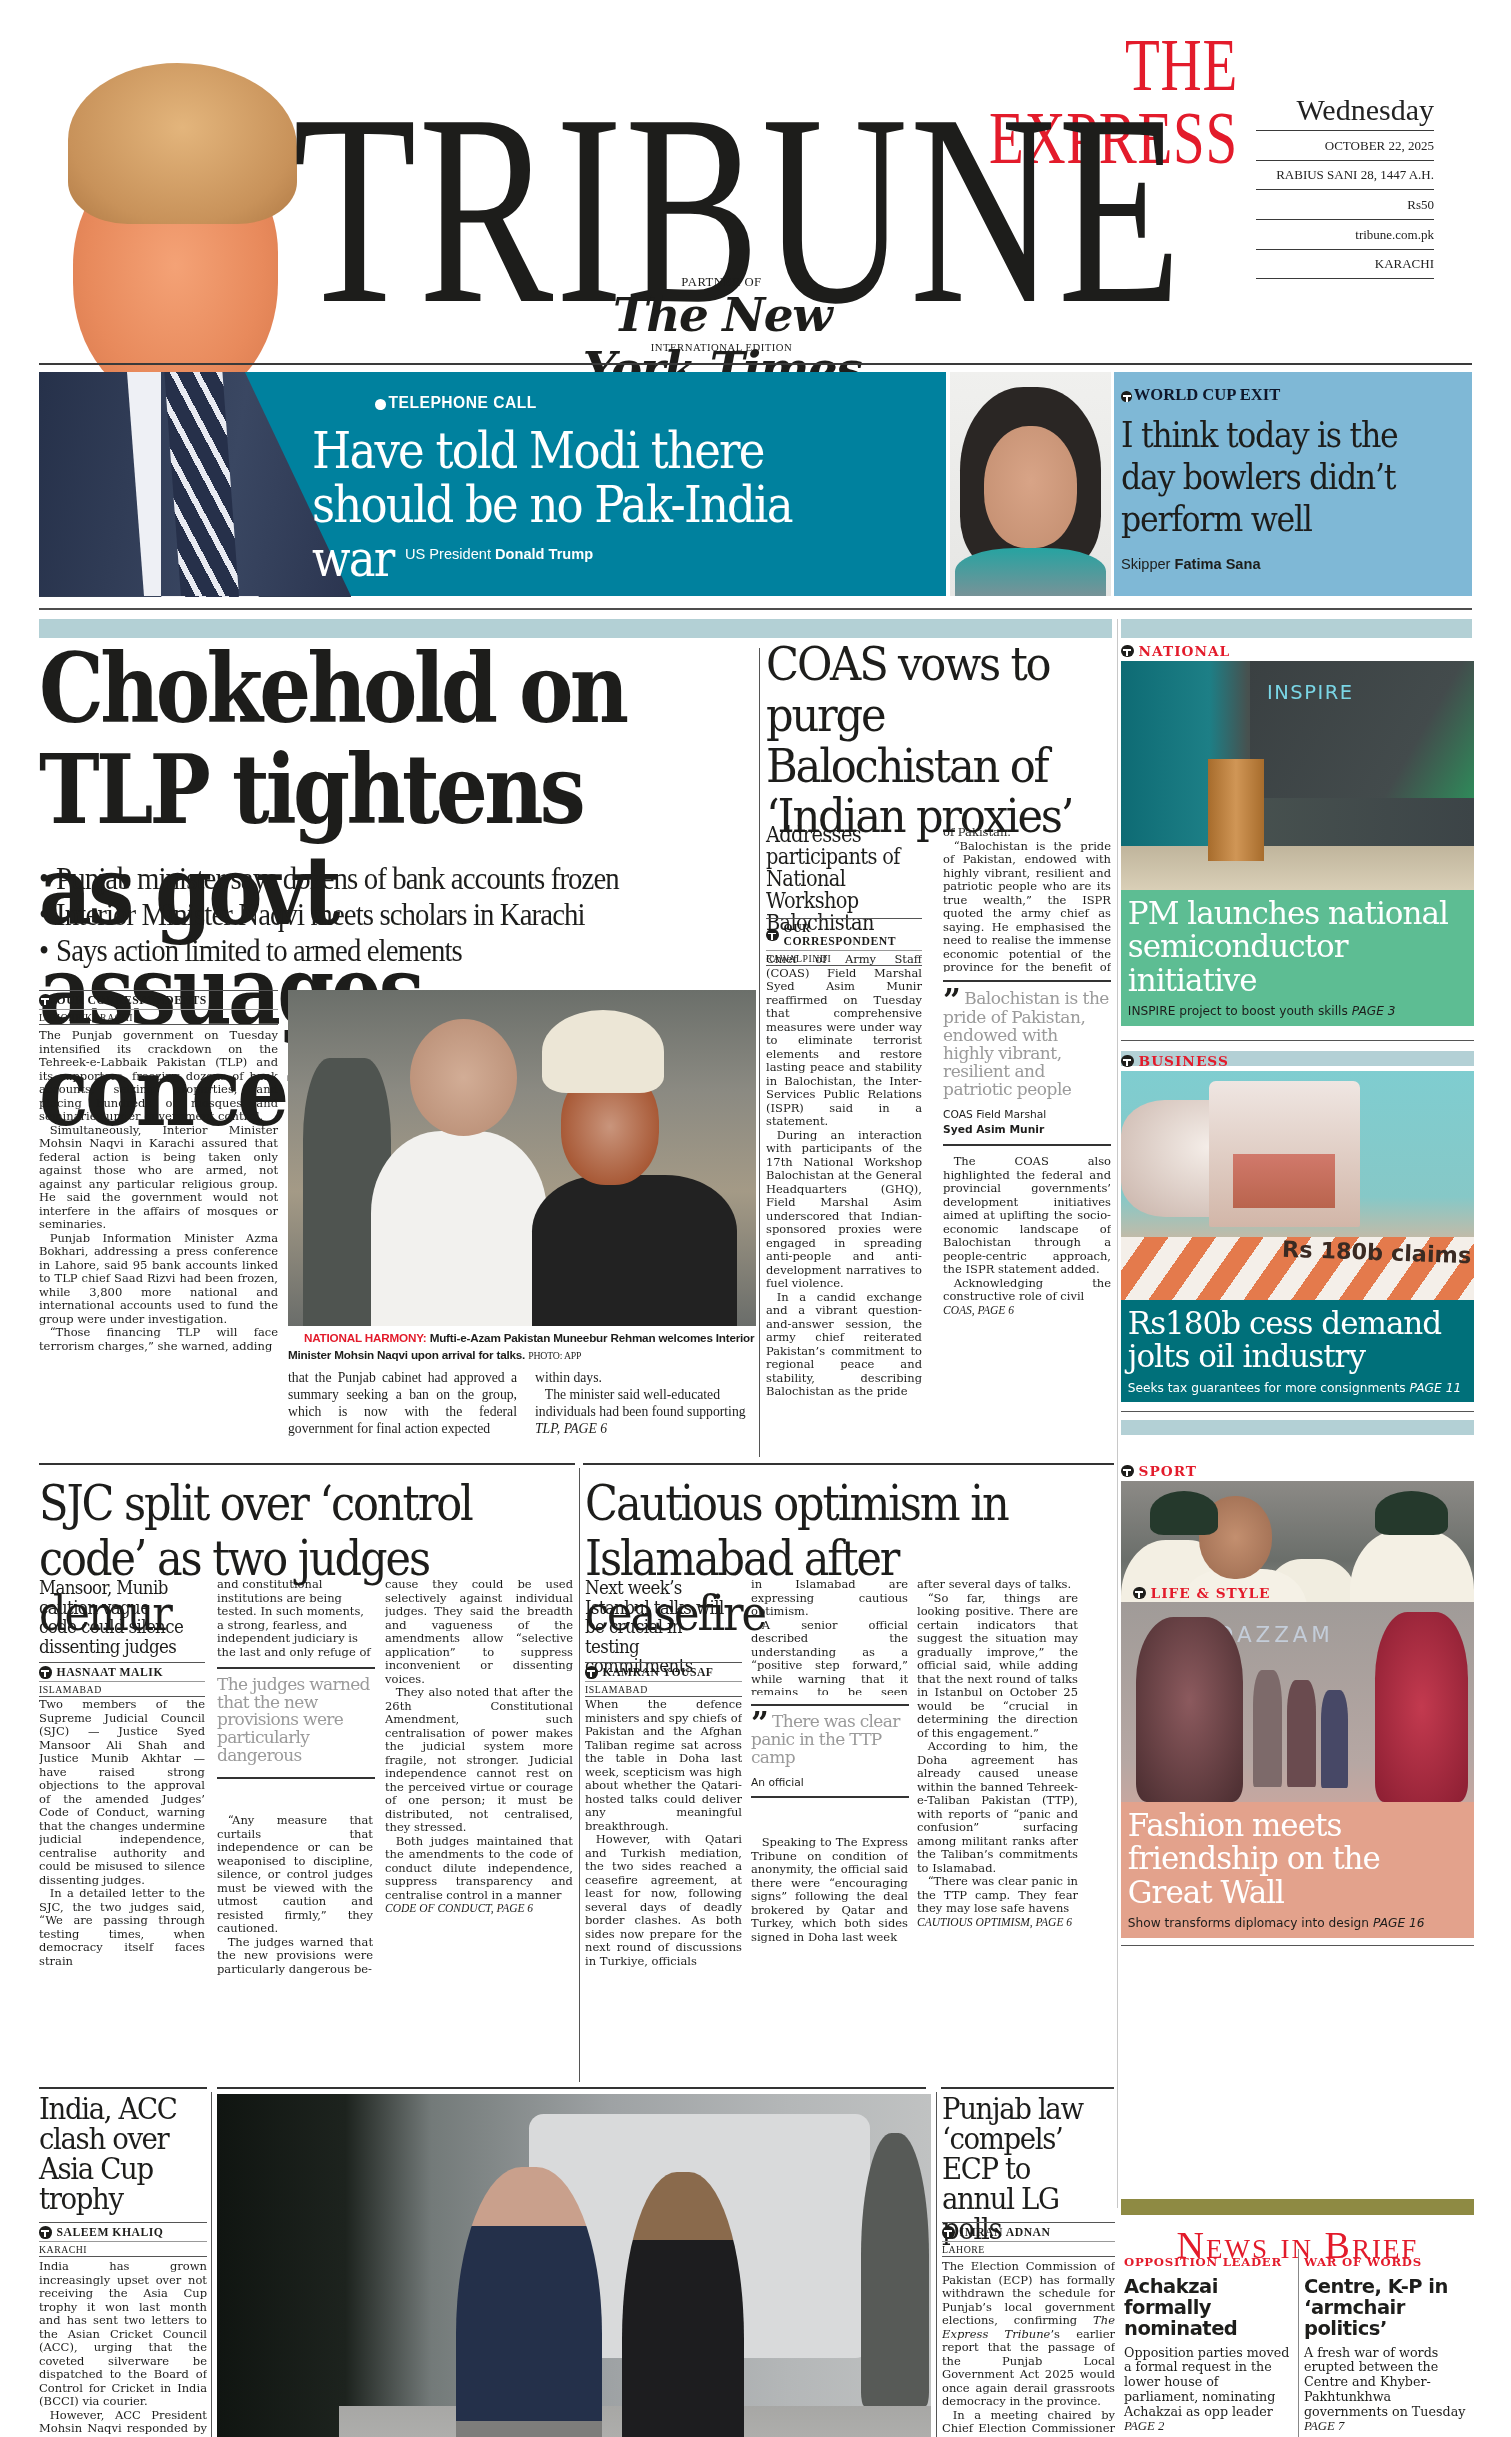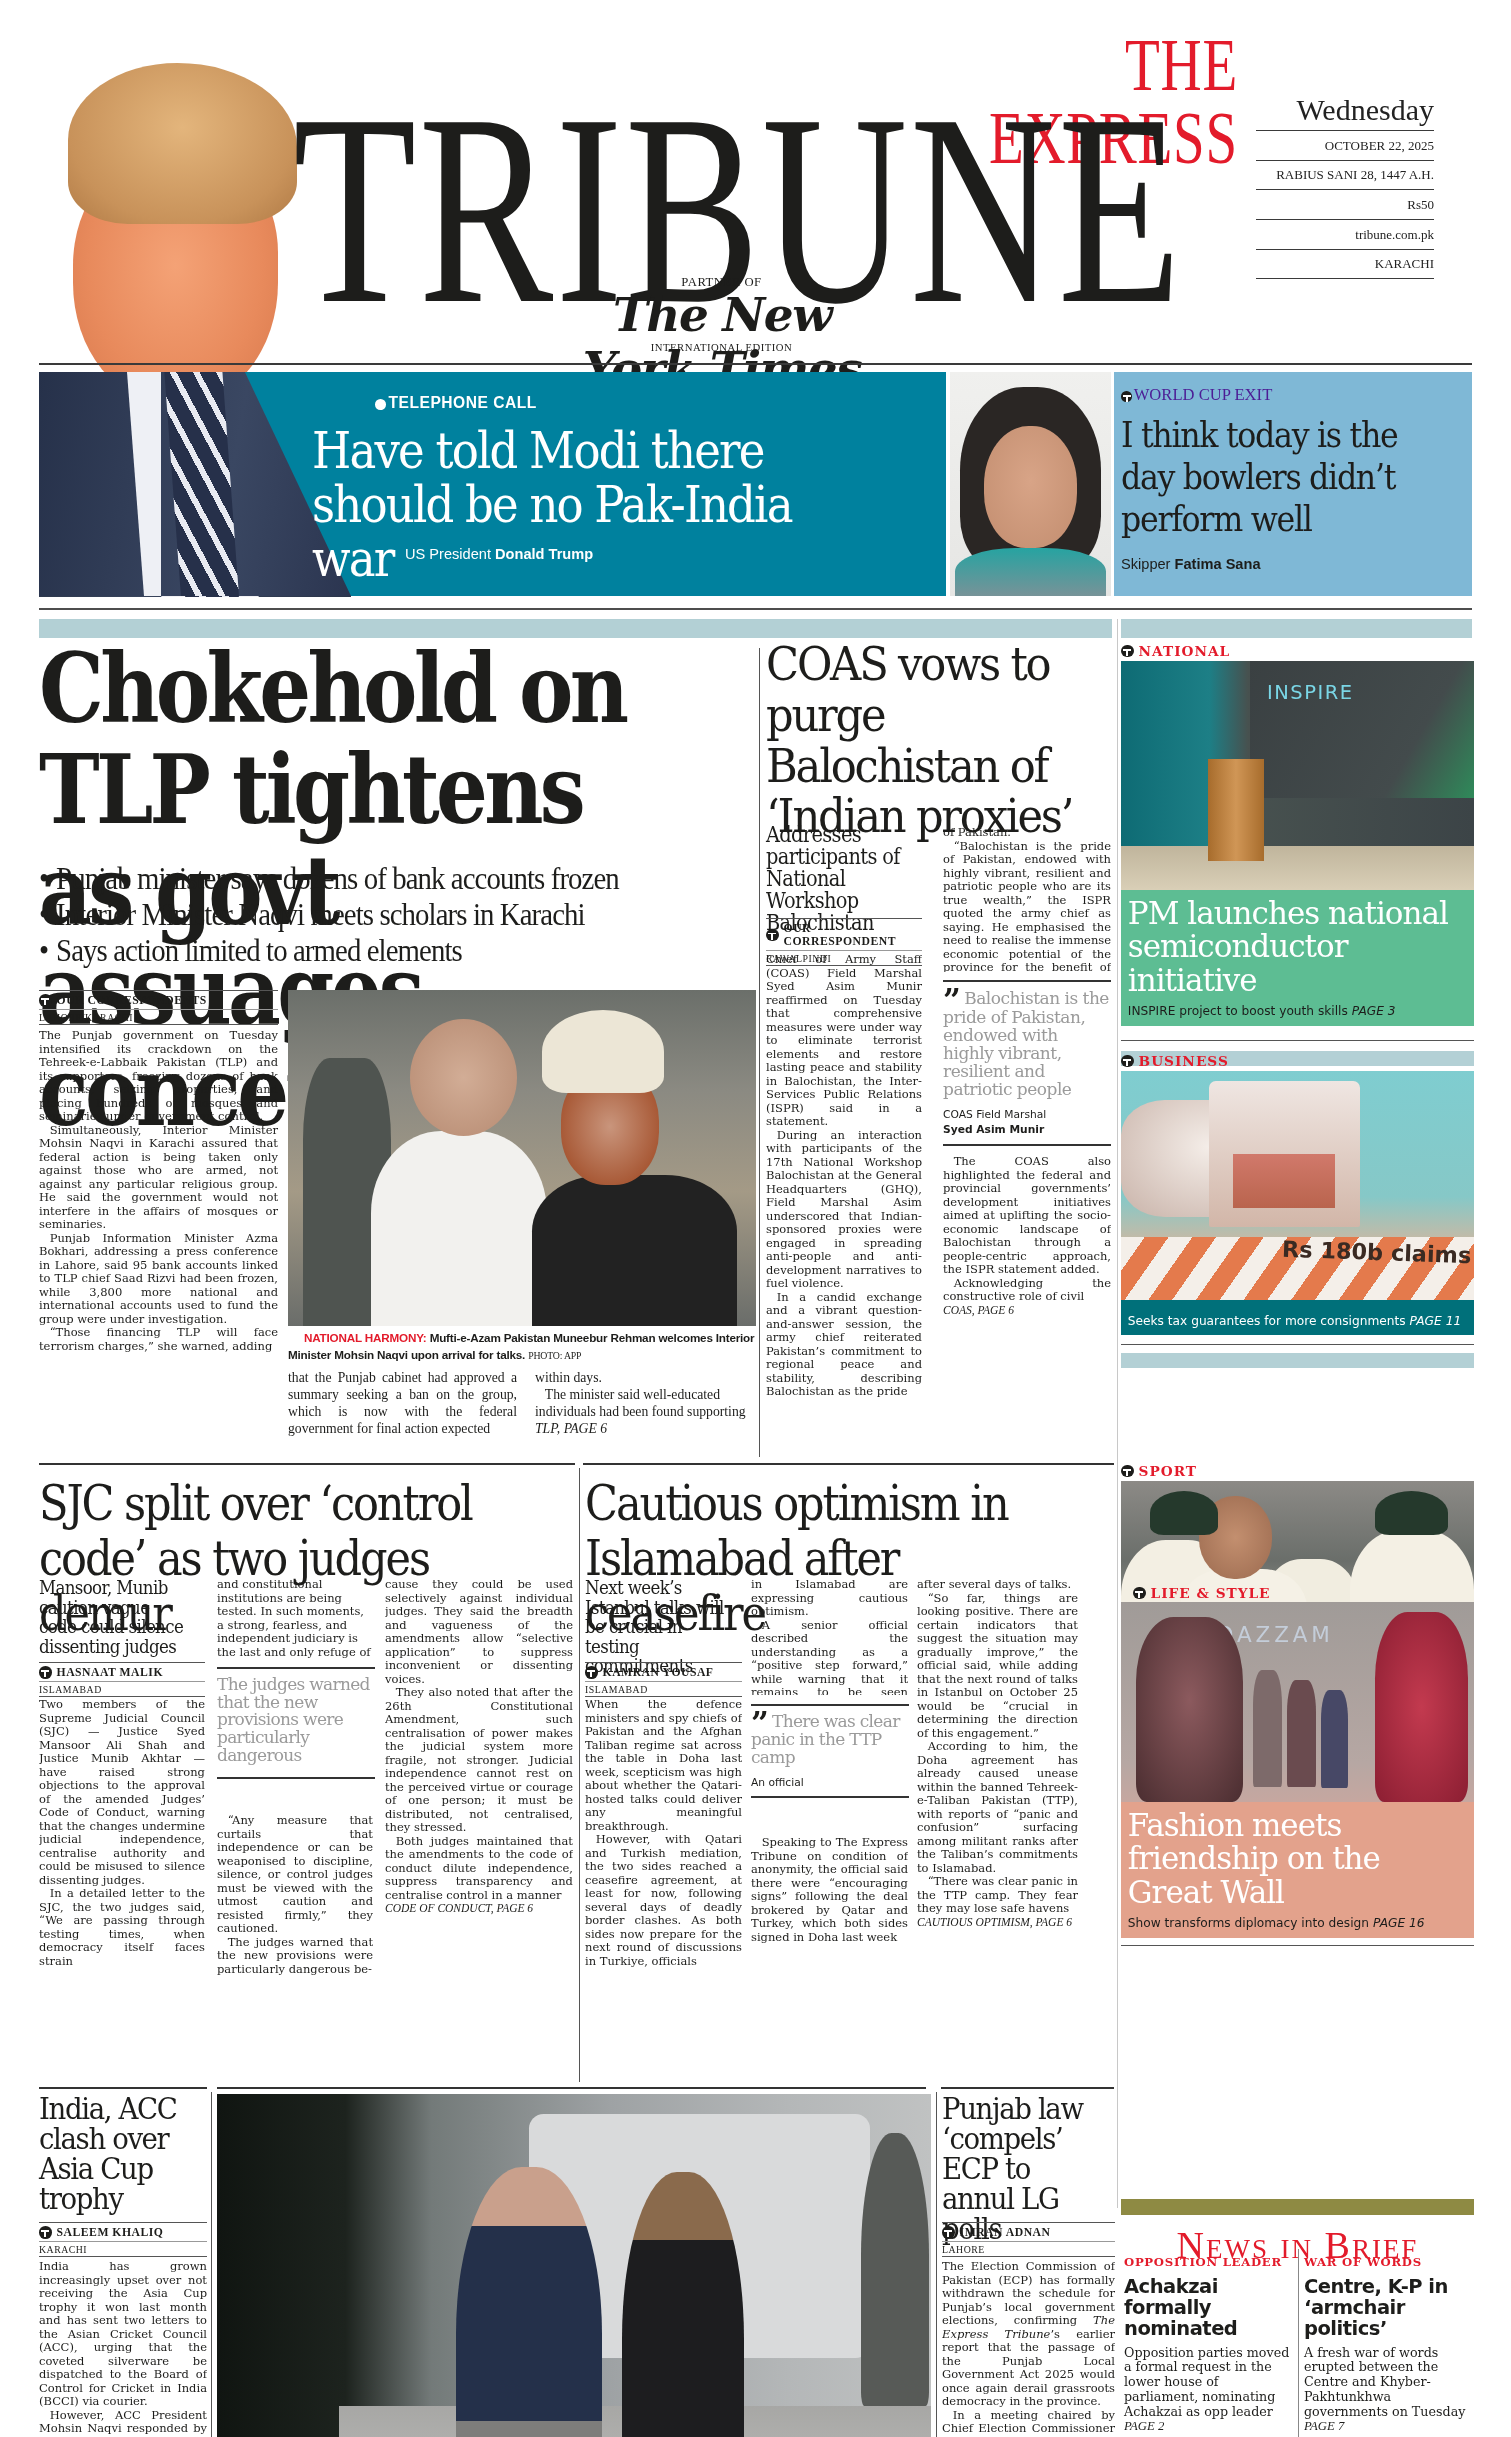--- a/index.html
+++ b/index.html
@@ -37,21 +37,21 @@
   #tel-label { left: 375px; top: 394px; color: #ffffff; font-size: 15.6px; font-family: "Liberation Sans", sans-serif; font-weight: bold; letter-spacing: 0.5px; }
   #trump-quote { left: 312px; top: 424px; width: 624px; color: #ffffff; font-size: 50px; line-height: 1.08; font-family: "DejaVu Serif", serif; letter-spacing: -2px; transform: scaleX(0.9); transform-origin: left top; }
   #trump-attrib { left: 405px; top: 546px; color: #ffffff; font-size: 14.6px; font-family: "Liberation Sans", sans-serif; }
   #trump-attrib b { font-weight: bold; }
 
   #banner-fatima-photo { left: 950px; top: 372px; width: 161px; height: 224px; background: linear-gradient(180deg, #f0f0ee, #e6e6e4); overflow: hidden; }
   #banner-fatima-photo .hair { position:absolute; left: 9.8px; top: 14.6px; width: 141px; height: 185px; background: #2a2624; border-radius: 45% 45% 30% 30%; }
   #banner-fatima-photo .face { position:absolute; left: 34px; top: 54px; width: 93px; height: 122px; background: radial-gradient(ellipse at 50% 45%, #d8a487, #c28d6f); border-radius: 48% 48% 45% 45%; }
   #banner-fatima-photo .jersey { position:absolute; left: 4.9px; top: 176px; width: 151px; height: 59px; background: linear-gradient(180deg, #26a3a1, #8a8f96); border-radius: 40% 40% 0 0; }
   #banner-fatima { left: 1114px; top: 372px; width: 358px; height: 224px; background: #7fb8d6; }
-  #wc-label { left: 1121px; top: 385px; color: #4c1d95; font-size: 16.6px; font-family: "Liberation Serif", serif; font-weight: normal; letter-spacing: 0px; }
+  #wc-label { left: 1121px; top: 385px; color: #0f172a; font-size: 16.6px; font-family: "Liberation Serif", serif; font-weight: bold; letter-spacing: 0px; }
   #fatima-quote { left: 1121px; top: 414px; width: 341px; color: #1d1d1b; font-size: 36px; line-height: 1.17; font-family: "DejaVu Serif", serif; letter-spacing: -1.5px; transform: scaleX(0.88); transform-origin: left top; }
   #fatima-attrib { left: 1121px; top: 556px; font-size: 14.6px; font-family: "Liberation Sans", sans-serif; color: #1d1d1b; }
 
   #banner-rule { left: 39px; top: 608px; width: 1433px; height: 2px; background: #4d4d4d; }
   #band-main { left: 39px; top: 619px; width: 1073px; height: 18.5px; background: #b3d0d5; }
   #band-side { left: 1121px; top: 619px; width: 351px; height: 18.5px; background: #b3d0d5; }
   #vsep-right { left: 1117px; top: 619px; width: 1px; height: 1589px; background: #c8c8c8; }
 
   
   #tlp-headline { left: 39px; top: 639px; width: 722px; font-size: 96px; line-height: 1.05; font-family: "DejaVu Serif", serif; letter-spacing: -4.4px; transform: scaleX(0.85); transform-origin: left top; color: #1d1d1b; }
@@ -379,20 +379,21 @@
 </div>
 <div id="biz-promo" class="abs promo">
   <div id="biz-img" class="pimg">
     <div class="tank"></div>
       <div class="cab"></div>
       <div class="grille"></div>
       <div class="barrier"></div>
     <div class="tag">Rs 180b claims</div>
   </div>
   <div id="biz-box" class="pbox">
+    <div class="ph">Rs180b cess demand jolts oil industry</div>
     <div class="ps"><span>Seeks tax guarantees for more consignments</span> <i>PAGE 11</i></div>
   </div>
   <div class="promo-rule" style="margin-top:8.8px"></div>
   <div class="promo-band" style="margin-top:7.8px"></div>
 </div>
 
 <div id="sport-label" class="abs section-label">
   <span class="t-icon"></span>
     <span>SPORT</span>
 </div>

